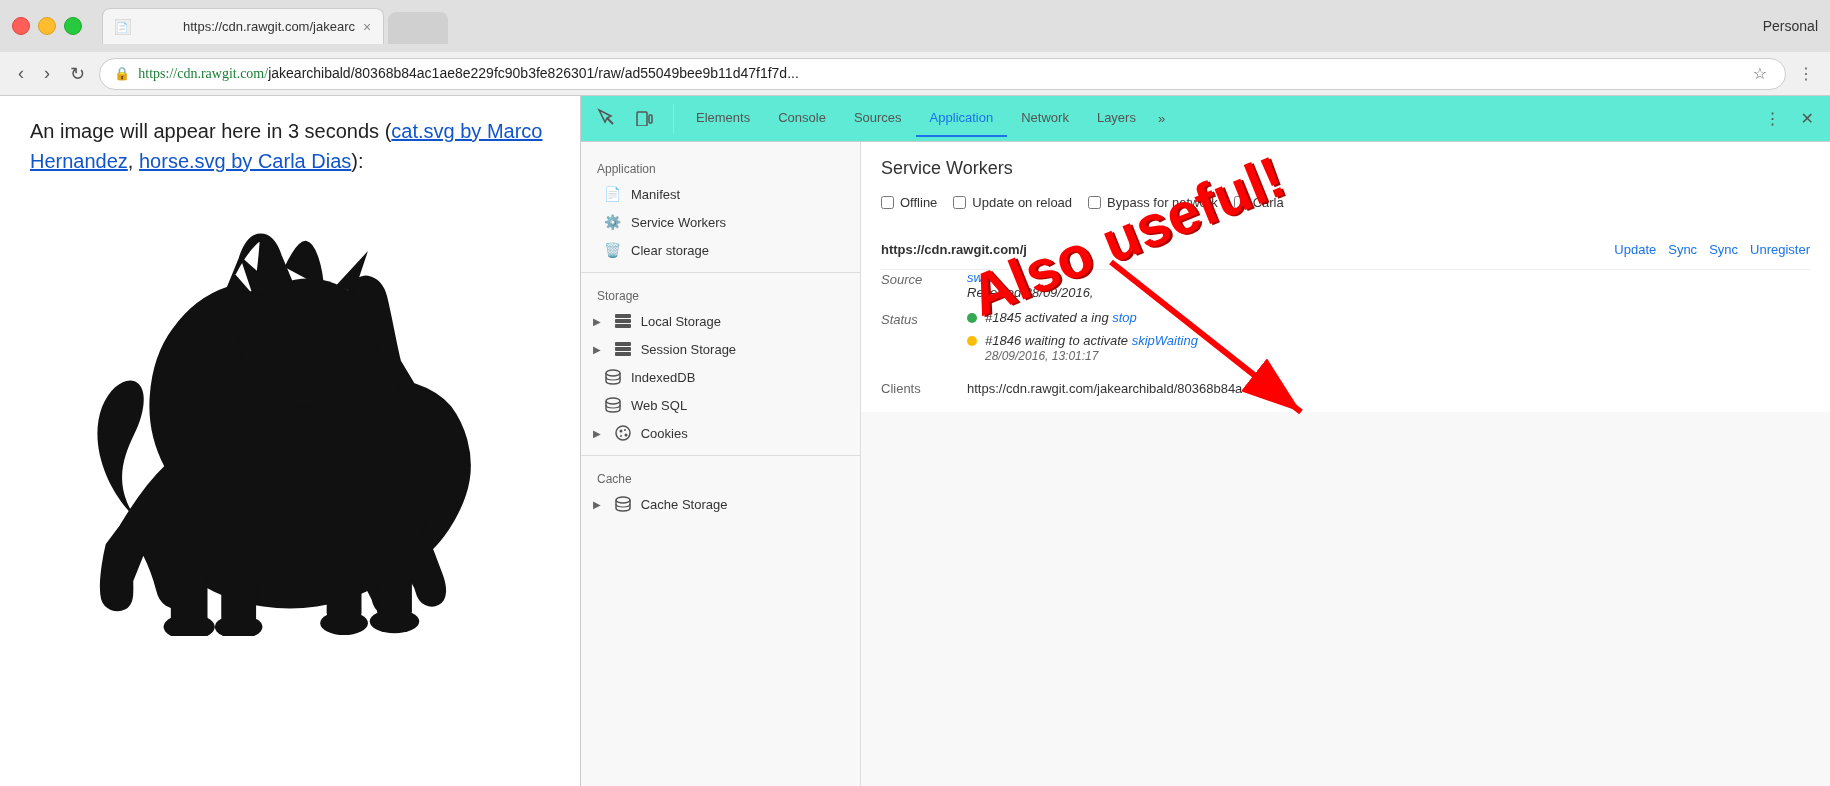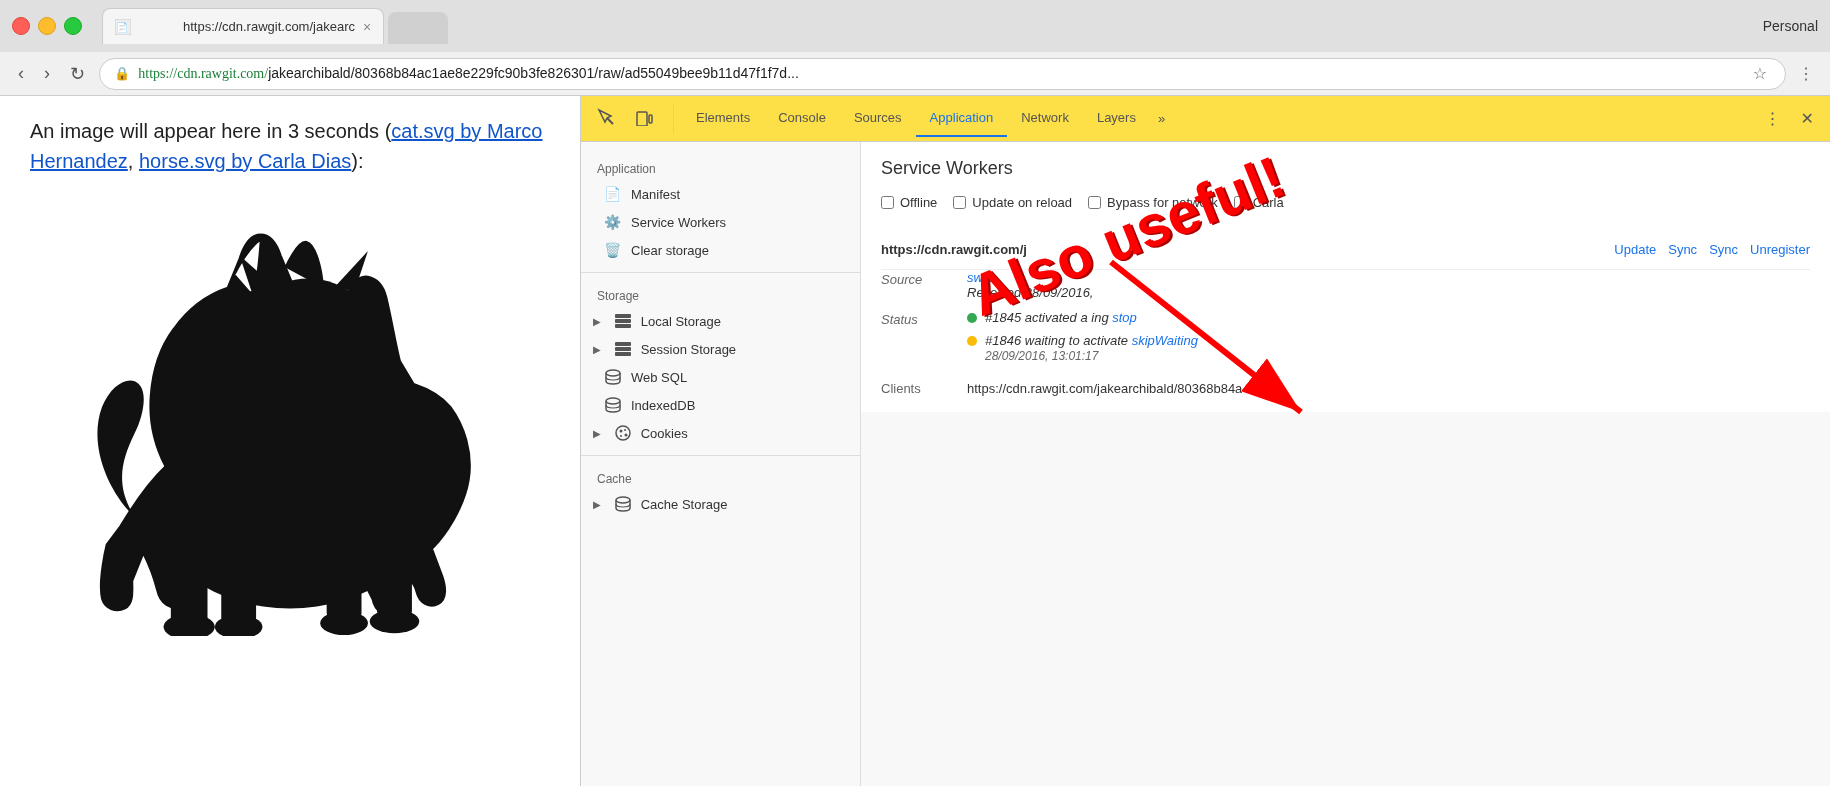--- a/index.html
+++ b/index.html
@@ -41,21 +41,21 @@
     
     .page-content { flex: 0 0 580px; background: white; padding: 20px 30px; overflow: hidden; }
     .page-intro { font-size: 20px; color: #222; line-height: 1.5; }
     .page-intro a { color: #1155cc; text-decoration: underline; }
     .cat-image { width: 520px; height: 480px; display: flex; align-items: center; justify-content: center; }
 
     
     .devtools { flex: 1; display: flex; flex-direction: column; background: #f8f8f8; border-left: 1px solid #ccc; }
 
     
-    .devtools-toolbar { height: 46px; background: #fde047; display: flex; align-items: center; border-bottom: 1px solid #ccc; padding: 0 8px; }
+    .devtools-toolbar { height: 46px; background: #5eead4; display: flex; align-items: center; border-bottom: 1px solid #ccc; padding: 0 8px; }
     .devtools-icons { display: flex; align-items: center; gap: 4px; padding-right: 12px; border-right: 1px solid #ccc; }
     .dt-icon-btn { background: none; border: none; font-size: 16px; color: #555; cursor: pointer; padding: 4px 8px; border-radius: 4px; }
     .devtools-tabs { display: flex; align-items: center; flex: 1; padding: 0 8px; }
     .dt-tab { padding: 10px 14px; font-size: 13px; color: #555; cursor: pointer; border-bottom: 2px solid transparent; white-space: nowrap; }
     .dt-tab.active { color: #1a73e8; border-bottom: 2px solid #1a73e8; font-weight: 500; }
     .dt-more { padding: 10px 8px; font-size: 13px; color: #555; cursor: pointer; }
     .devtools-actions { display: flex; align-items: center; gap: 4px; margin-left: auto; }
     .dt-action-btn { background: none; border: none; font-size: 16px; color: #555; cursor: pointer; padding: 4px 8px; }
 
     
@@ -323,31 +323,31 @@
             <span>Session Storage</span>
           </div>
           <div class="sidebar-item">
             <span class="si-icon">
               <svg width="16" height="16" viewBox="0 0 16 16">
                   <ellipse cx="8" cy="4" rx="7" ry="3" fill="none" stroke="#555" stroke-width="1.5"></ellipse>
                   <path d="M1 4 L1 12 Q1 15 8 15 Q15 15 15 12 L15 4" fill="none" stroke="#555" stroke-width="1.5"></path>
                   <path d="M1 8 Q1 11 8 11 Q15 11 15 8" fill="none" stroke="#555" stroke-width="1.2"></path>
                 </svg>
             </span>
-            <span>Web SQL</span>
+            <span>IndexedDB</span>
           </div>
           <div class="sidebar-item">
             <span class="si-icon">
               <svg width="16" height="16" viewBox="0 0 16 16">
                   <ellipse cx="8" cy="4" rx="7" ry="3" fill="none" stroke="#555" stroke-width="1.5"></ellipse>
                   <path d="M1 4 L1 12 Q1 15 8 15 Q15 15 15 12 L15 4" fill="none" stroke="#555" stroke-width="1.5"></path>
                   <path d="M1 8 Q1 11 8 11 Q15 11 15 8" fill="none" stroke="#555" stroke-width="1.2"></path>
                 </svg>
             </span>
-            <span>IndexedDB</span>
+            <span>Web SQL</span>
           </div>
           <div class="sidebar-item with-arrow">
             <span class="sidebar-arrow">▶</span>
             <span class="si-icon">
               <svg width="16" height="16" viewBox="0 0 16 16">
                   <circle cx="8" cy="8" r="7" fill="none" stroke="#555" stroke-width="1.5"></circle>
                   <circle cx="6" cy="6" r="1.5" fill="#555"></circle>
                   <circle cx="10" cy="5" r="1" fill="#555"></circle>
                   <circle cx="11" cy="10" r="1.5" fill="#555"></circle>
                   <circle cx="6" cy="11" r="1" fill="#555"></circle>

